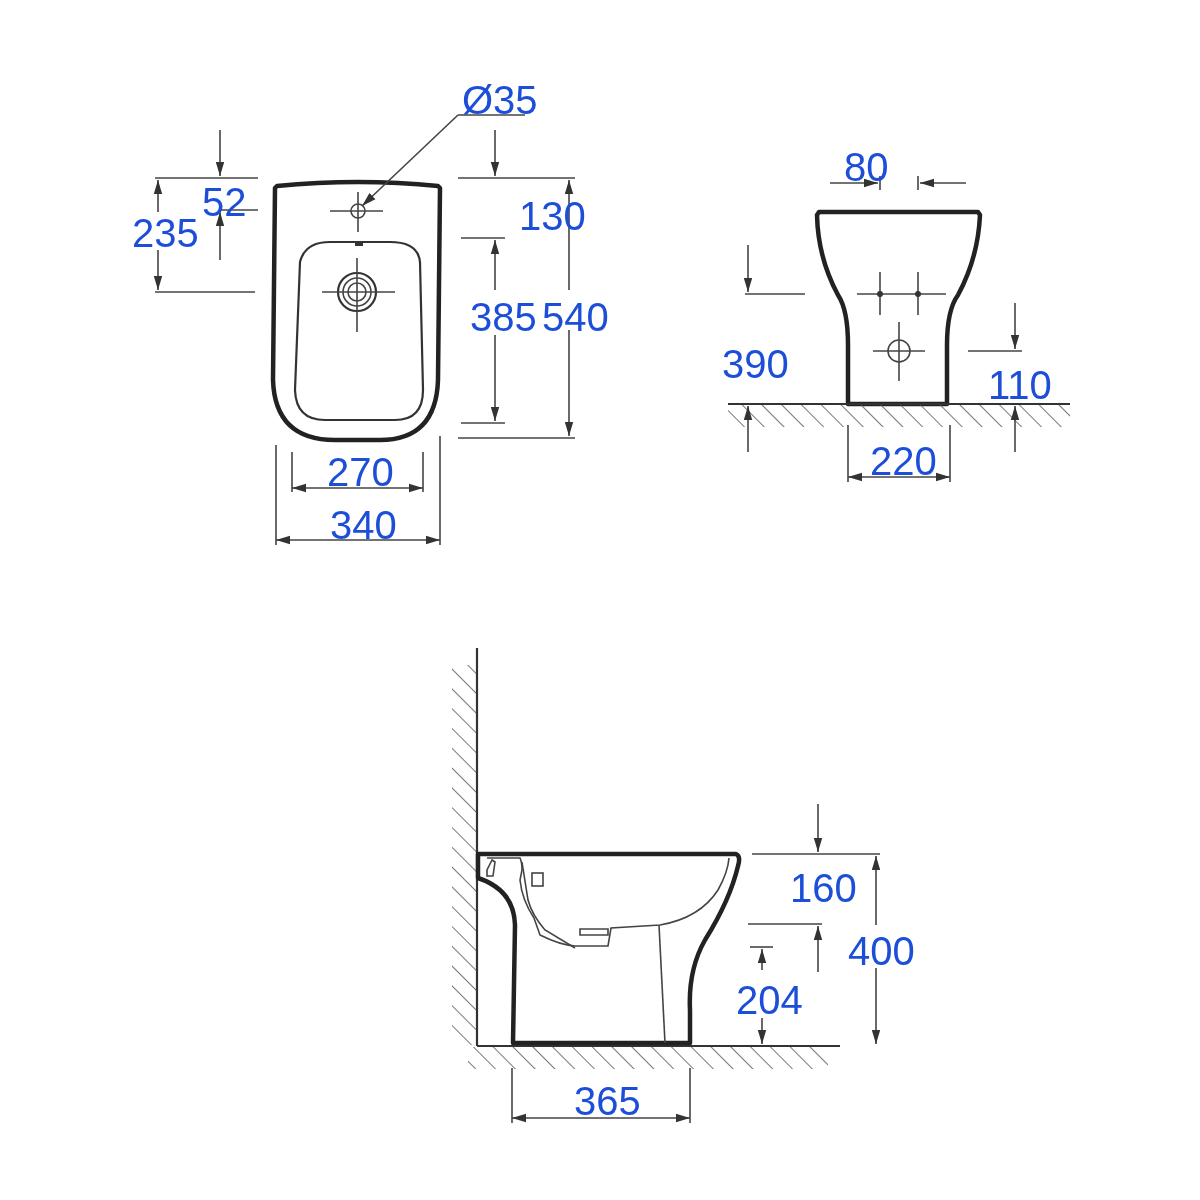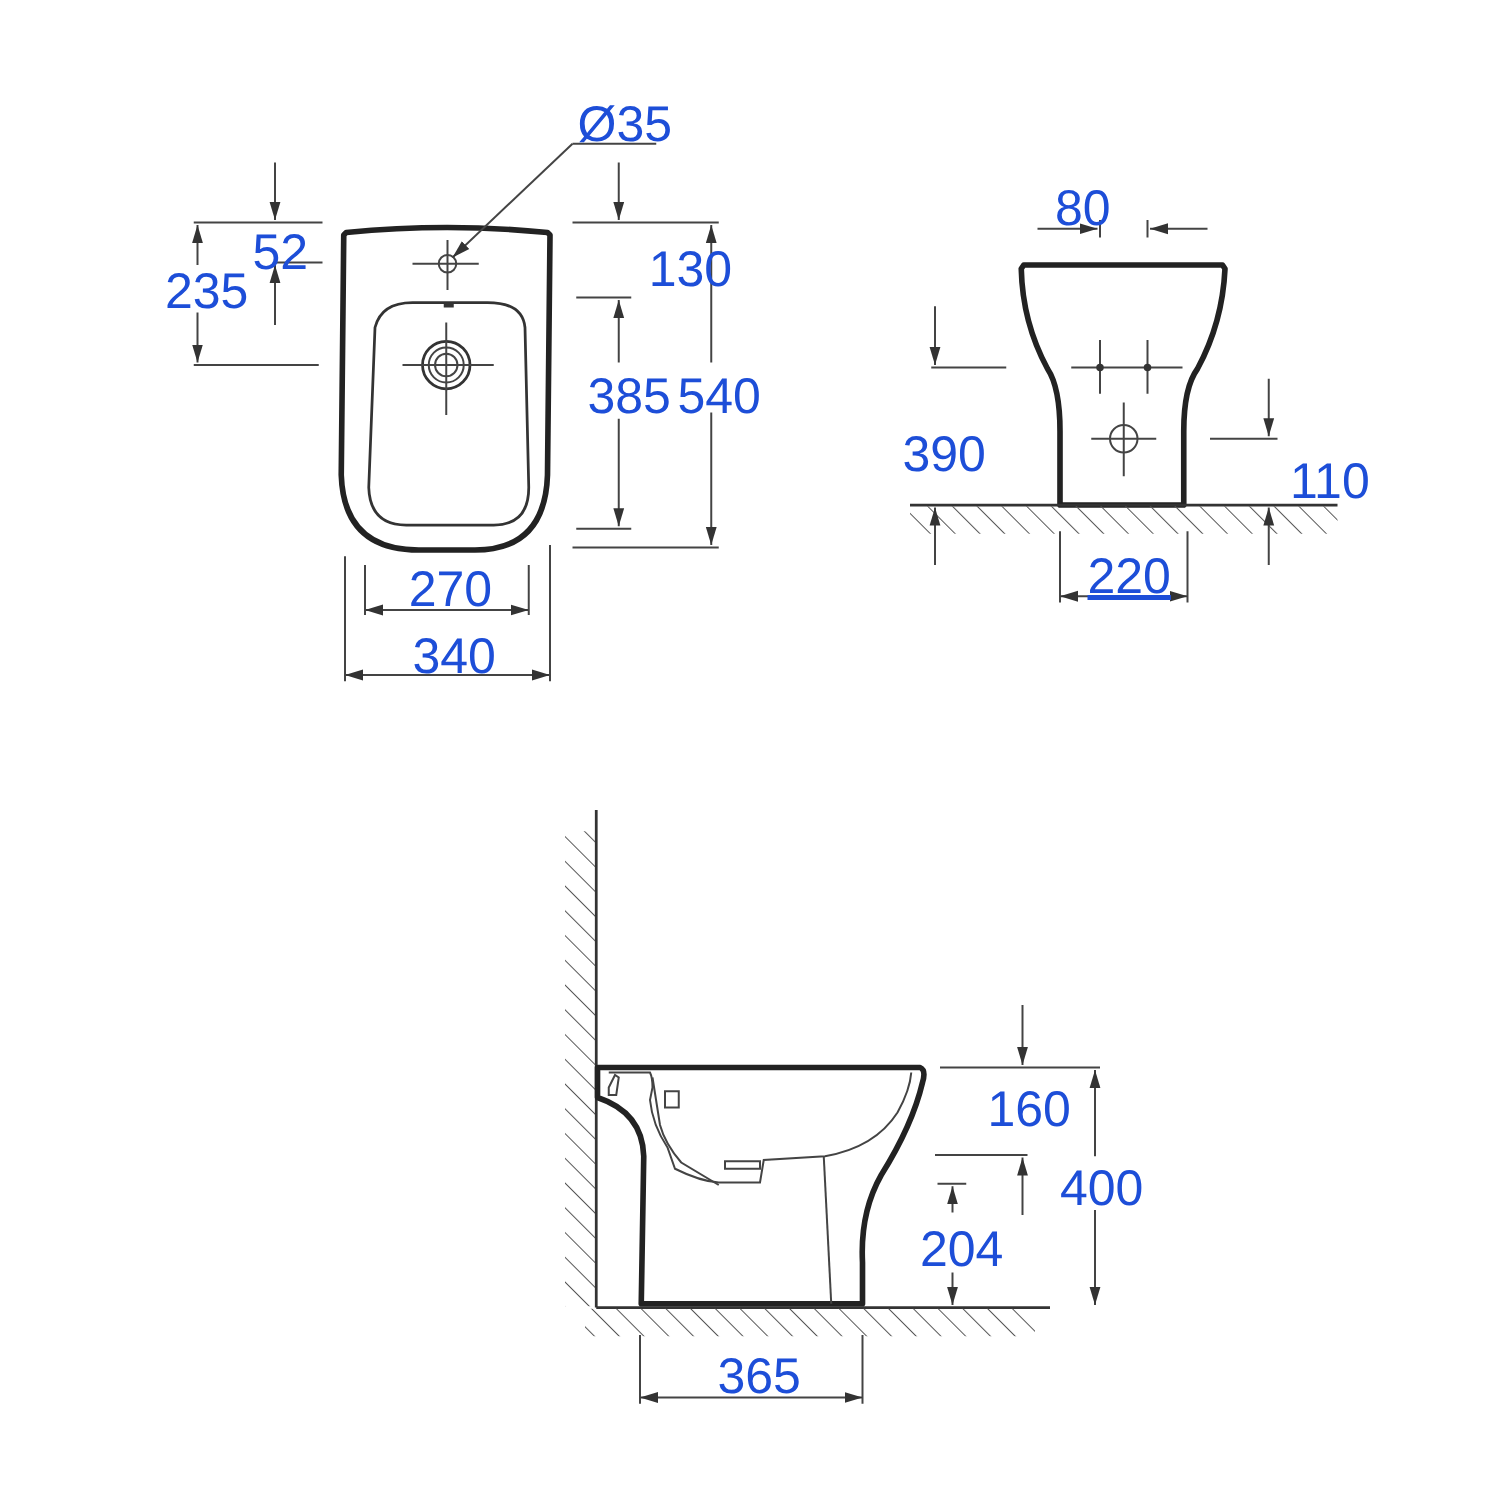--- a/index.html
+++ b/index.html
@@ -163,21 +163,21 @@
 <div class="lbl" style="left:202px; top:182px;">52</div>
 <div class="lbl" style="left:132px; top:213px;">235</div>
 <div class="lbl" style="left:471px; top:196px;margin-left:48px;">130</div>
 <div class="lbl" style="left:470px; top:297px;">385</div>
 <div class="lbl" style="left:542px; top:297px;">540</div>
 <div class="lbl" style="left:327px; top:452px;">270</div>
 <div class="lbl" style="left:330px; top:505px;">340</div>
 
 <div class="lbl" style="left:844px; top:147px;">80</div>
 <div class="lbl" style="left:722px; top:344px;">390</div>
-<div class="lbl" style="left:1032px; top:365px;">110</div>
-<div class="lbl" style="left:870px; top:441px;text-decoration:underline;">220</div>
+<div class="lbl" style="left:988px; top:365px;">110</div>
+<div class="lbl" style="left:870px; top:441px;">220</div>
 
 <div class="lbl" style="left:790px; top:868px;">160</div>
 <div class="lbl" style="left:848px; top:931px;">400</div>
 <div class="lbl" style="left:736px; top:980px;">204</div>
 <div class="lbl" style="left:574px; top:1081px;">365</div>
 
 </div>
 
 </body></html>

